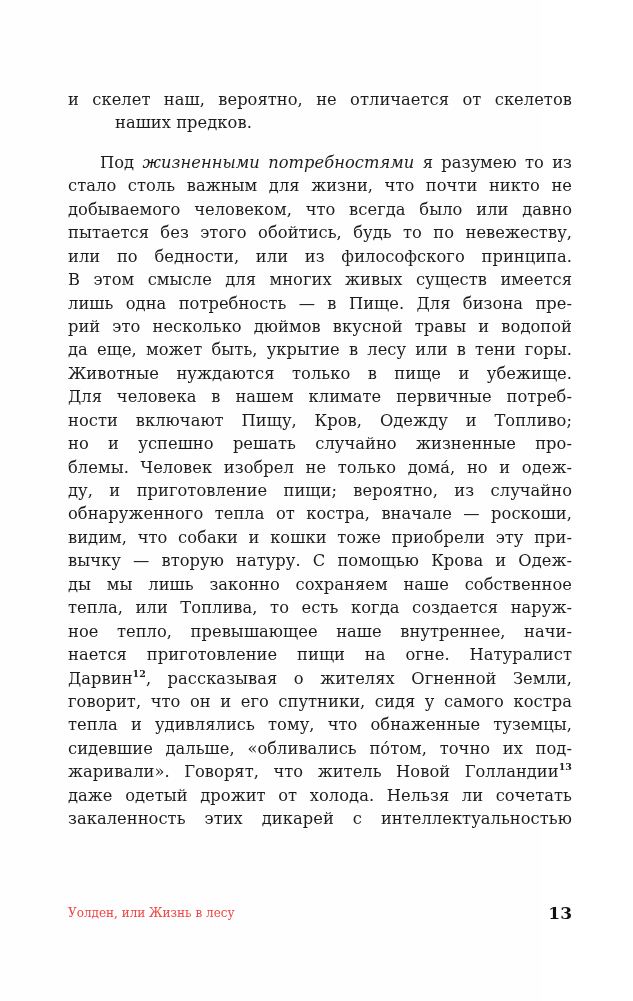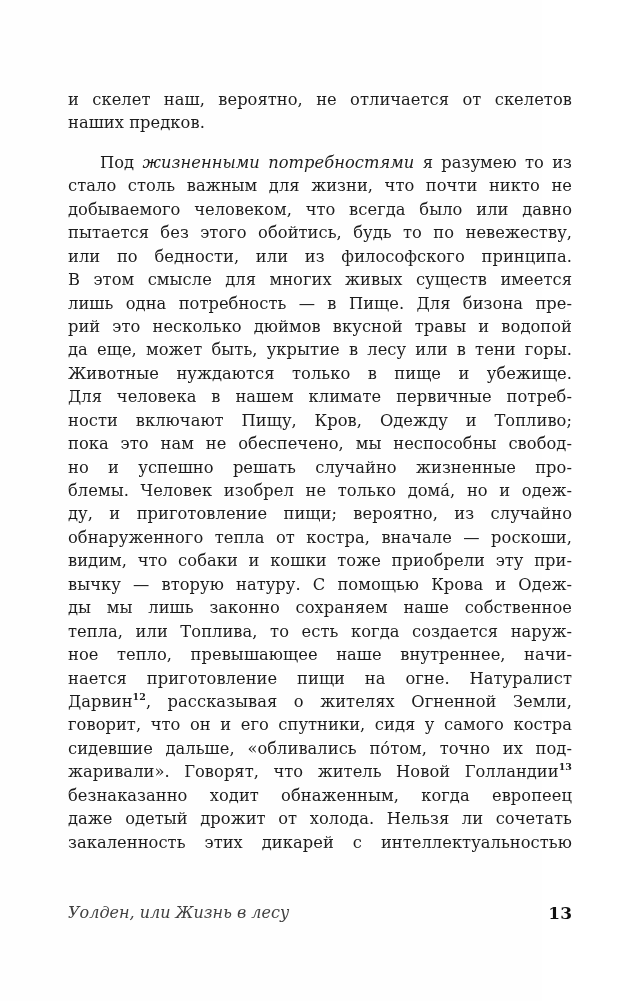--- a/index.html
+++ b/index.html
@@ -31,20 +31,21 @@
       height: 23.45px;
       line-height: 23.45px;
       font-size: 16.3px;
       white-space: nowrap;
       text-align: justify;
       text-align-last: justify;
       letter-spacing: 0.05px;
     }
     .line.last {
       text-align-last: left;
+      margin-left: 47px;
     }
     .line.indent {
       padding-left: 32px;
       margin-top: 16px;
     }
     .line em {
       font-style: italic;
     }
     .line sup {
       font-size: 9.5px;
@@ -56,24 +57,23 @@
       position: absolute;
       left: 68px;
       top: 900px;
       width: 504px;
       height: 26px;
     }
     .footer-title {
       position: absolute;
       left: 0;
       top: 0;
-      font-style: italic;
-      font-size: 16px;
+      font-size: 12px;
       line-height: 26px;
-      color: #404040;
+      color: #ef4444;
     }
     .footer-page {
       position: absolute;
       right: 0;
       top: 0;
       font-weight: bold;
       font-size: 17px;
       line-height: 26px;
       color: #111;
     }
@@ -90,36 +90,35 @@
     <div class="line">добываемого человеком, что всегда было или давно</div>
     <div class="line">пытается без этого обойтись, будь то по невежеству,</div>
     <div class="line">или по бедности, или из философского принципа.</div>
     <div class="line">В этом смысле для многих живых существ имеется</div>
     <div class="line">лишь одна потребность — в Пище. Для бизона пре-</div>
     <div class="line">рий это несколько дюймов вкусной травы и водопой</div>
     <div class="line">да еще, может быть, укрытие в лесу или в тени горы.</div>
     <div class="line">Животные нуждаются только в пище и убежище.</div>
     <div class="line">Для человека в нашем климате первичные потреб-</div>
     <div class="line">ности включают Пищу, Кров, Одежду и Топливо;</div>
-    <div class="line">пока это нам не обеспечено, мы неспособны свобод-</div>
     <div class="line">но и успешно решать случайно жизненные про-</div>
     <div class="line">блемы. Человек изобрел не только дома́, но и одеж-</div>
     <div class="line">ду, и приготовление пищи; вероятно, из случайно</div>
     <div class="line">обнаруженного тепла от костра, вначале — роскоши,</div>
     <div class="line">видим, что собаки и кошки тоже приобрели эту при-</div>
     <div class="line">вычку — вторую натуру. С помощью Крова и Одеж-</div>
     <div class="line">ды мы лишь законно сохраняем наше собственное</div>
     <div class="line">тепла, или Топлива, то есть когда создается наруж-</div>
     <div class="line">ное тепло, превышающее наше внутреннее, начи-</div>
     <div class="line">нается приготовление пищи на огне. Натуралист</div>
     <div class="line"><span>Дарвин</span><sup>12</sup><span>, рассказывая о жителях Огненной Земли,</span></div>
     <div class="line">говорит, что он и его спутники, сидя у самого костра</div>
+    <div class="line">тепла и удивлялись тому, что обнаженные туземцы,</div>
     <div class="line">сидевшие дальше, «обливались по́том, точно их под-</div>
     <div class="line"><span>жаривали». Говорят, что житель Новой Голландии</span><sup>13</sup></div>
-    <div class="line">безнаказанно ходит обнаженным, когда европеец</div>
     <div class="line">даже одетый дрожит от холода. Нельзя ли сочетать</div>
     <div class="line">закаленность этих дикарей с интеллектуальностью</div>
   </div>
 
   <div class="footer">
     <span class="footer-title">Уолден, или Жизнь в лесу</span>
     <span class="footer-page">13</span>
   </div>
 </div>
 

